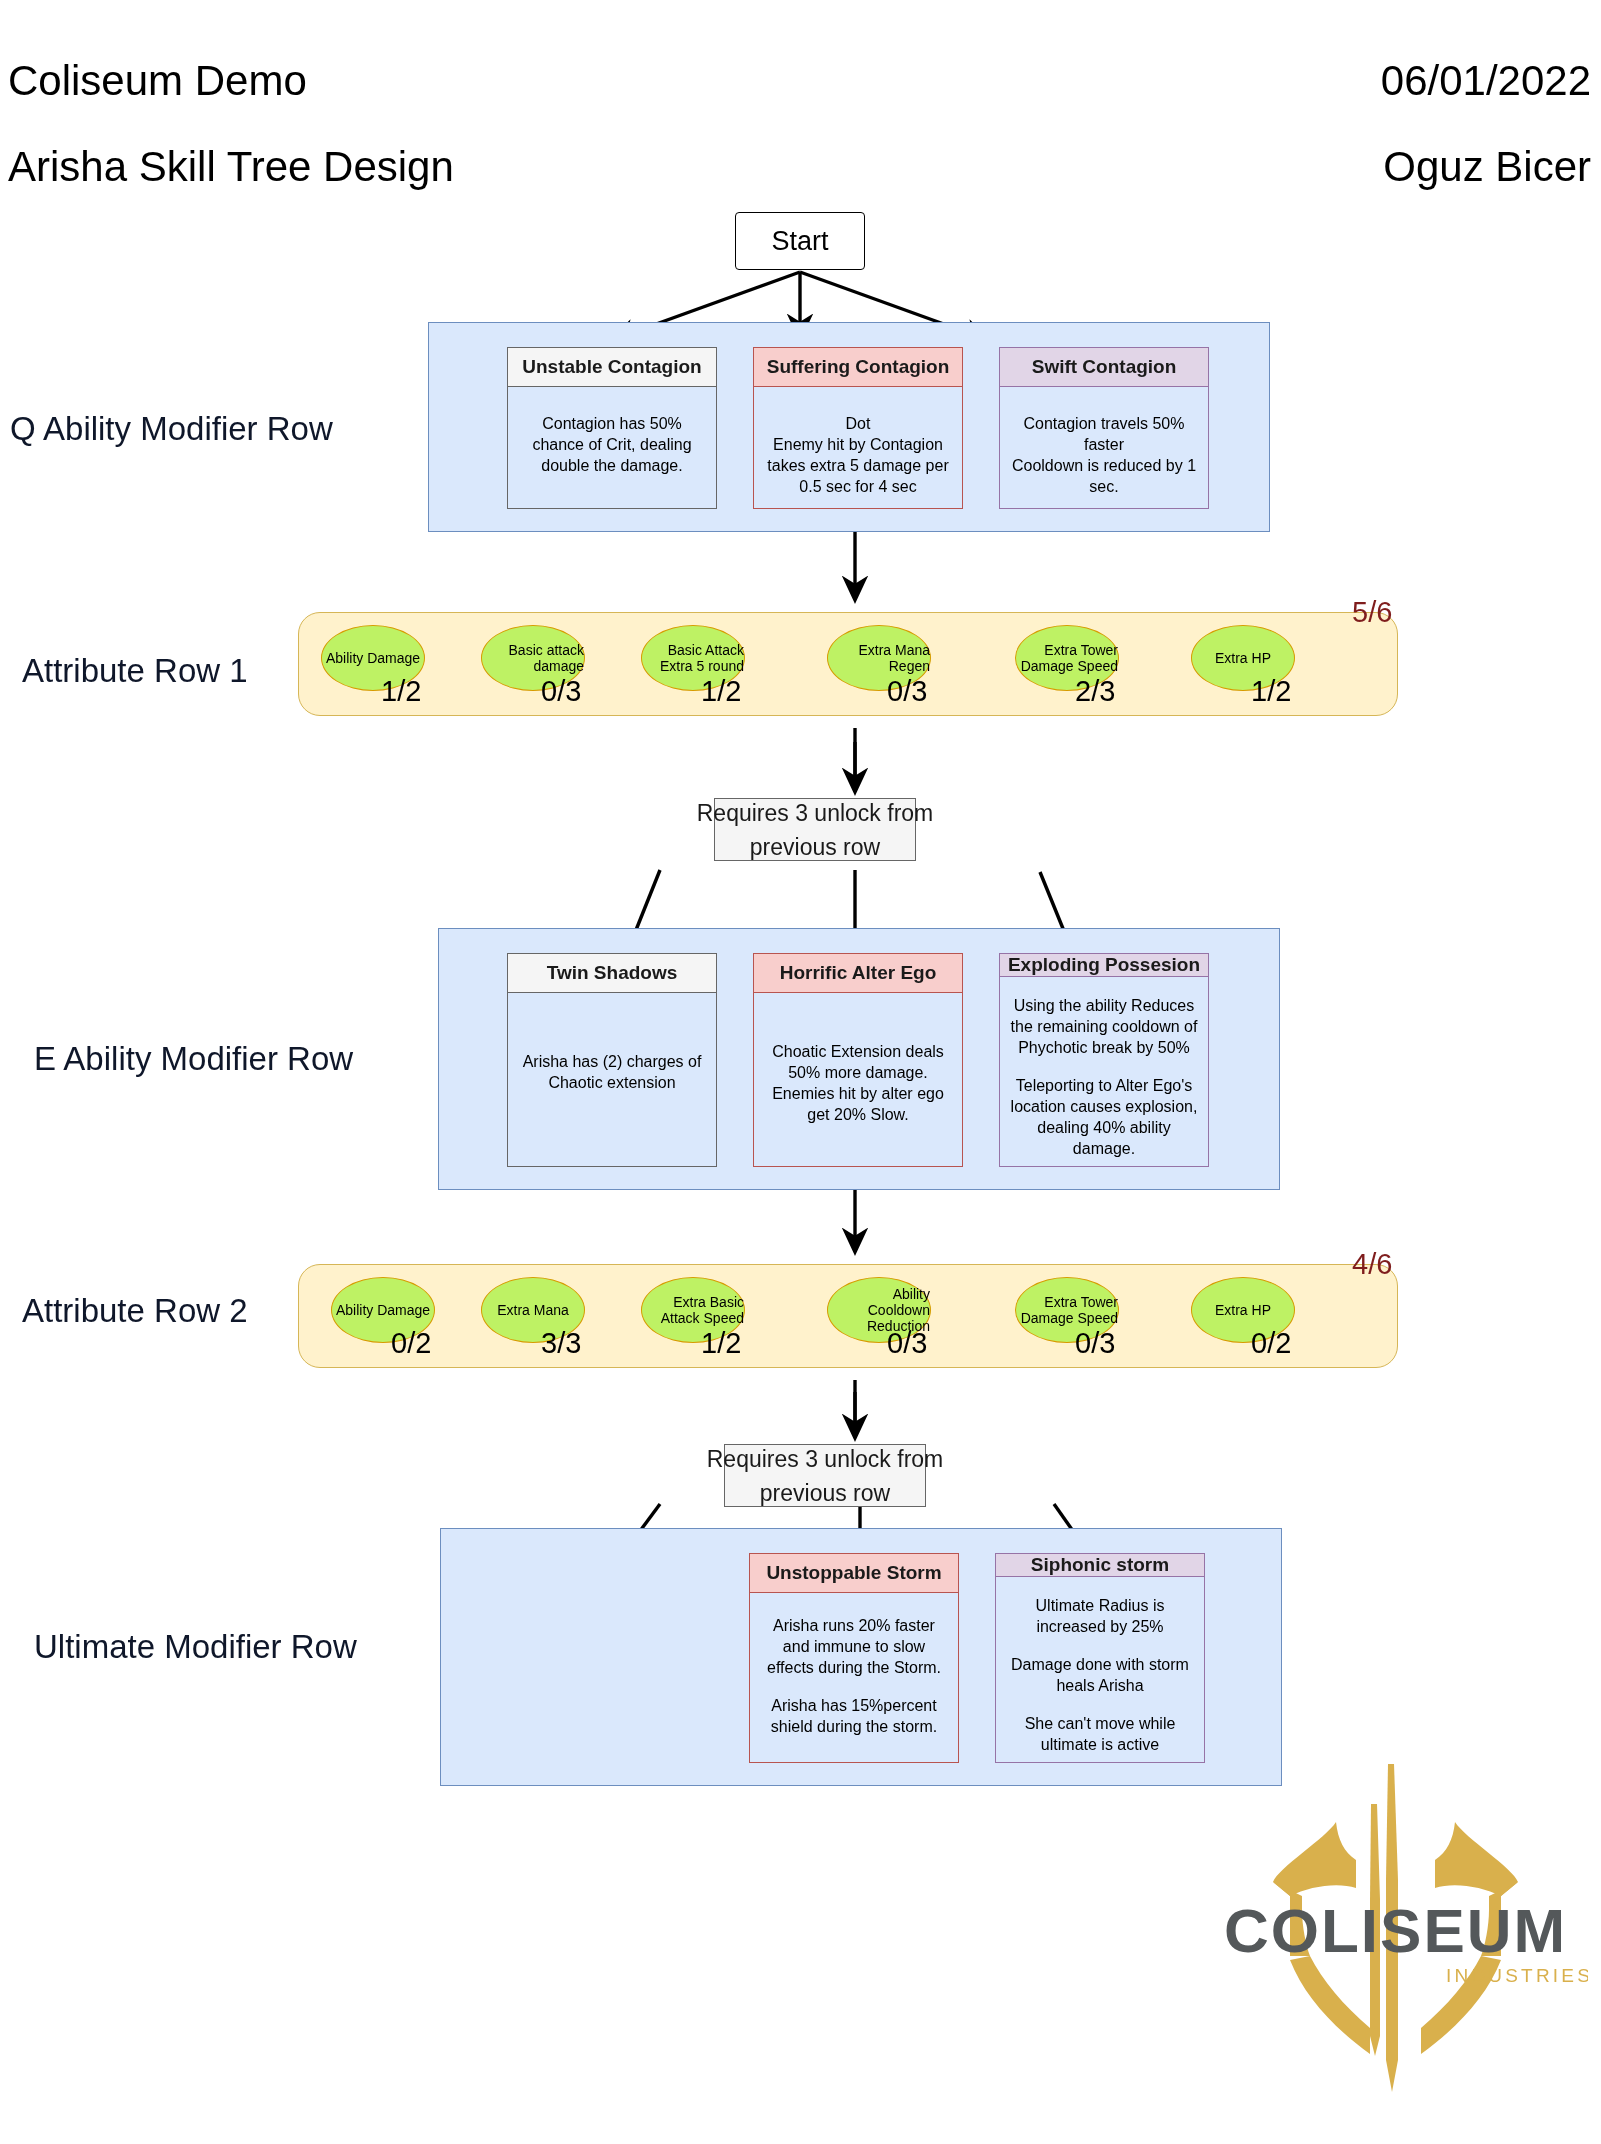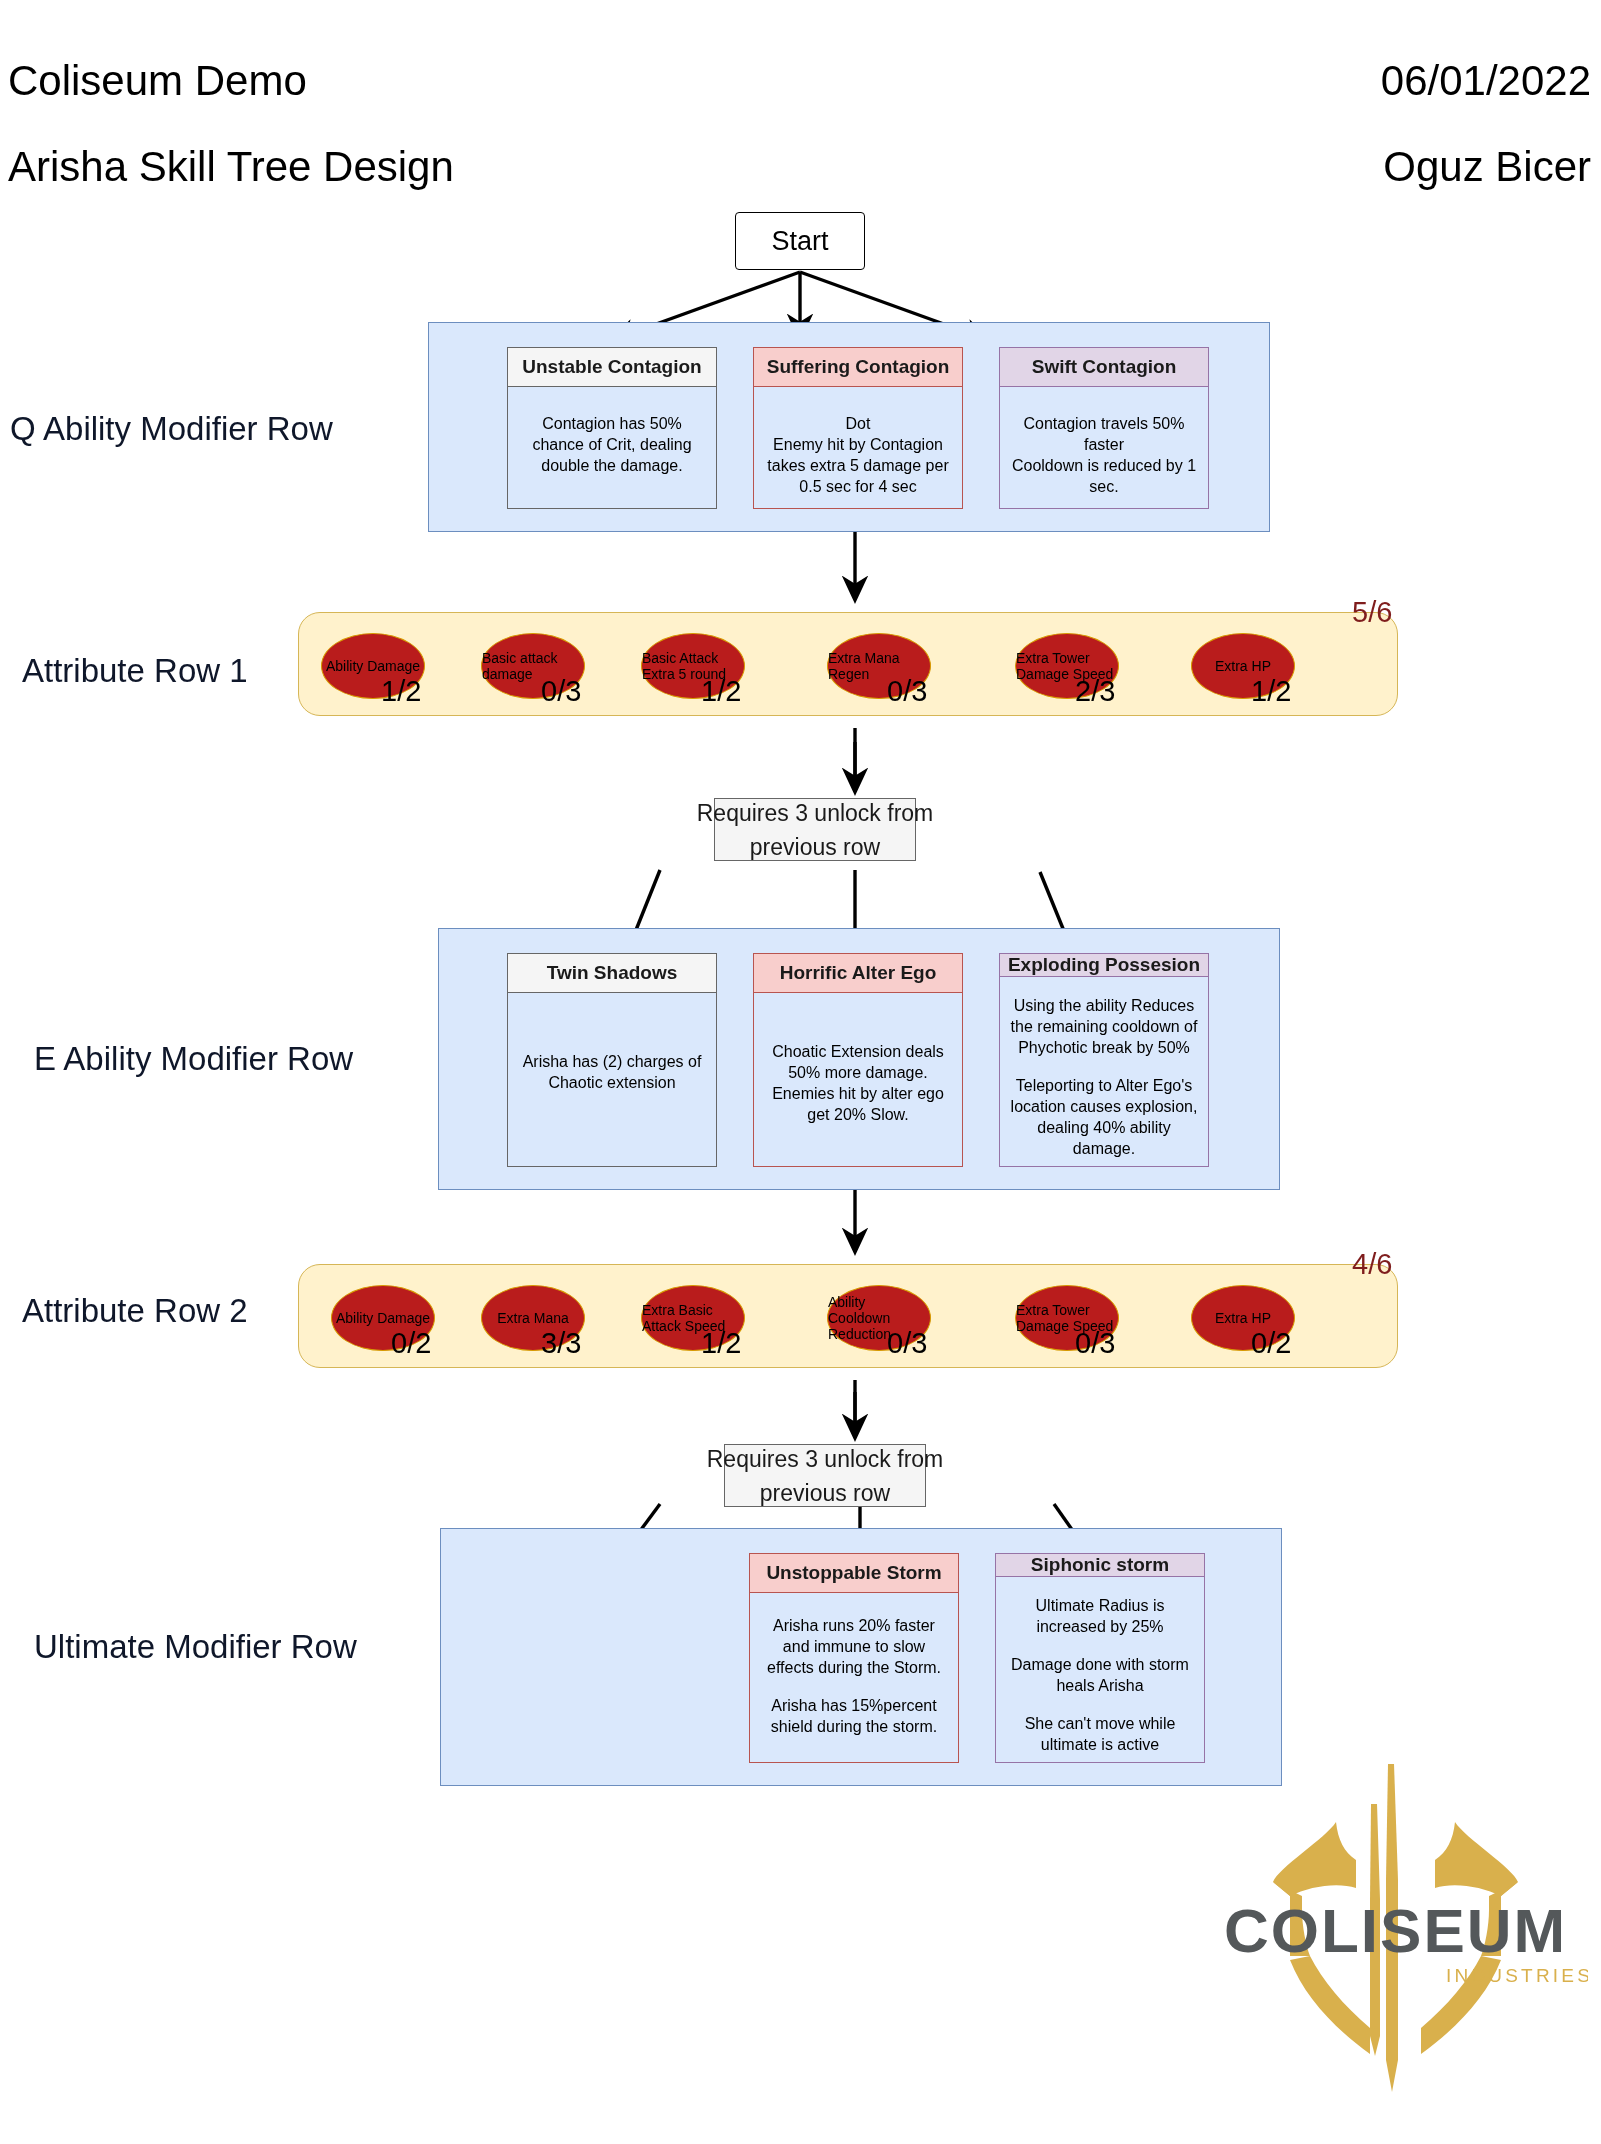--- a/index.html
+++ b/index.html
@@ -102,27 +102,27 @@
     height: 104px;
   }
   .attr-count {
     position: absolute;
     font-size: 29px;
     color: #7f1d1d;
     white-space: nowrap;
   }
   .attr-node {
     position: absolute;
-    top: 20px;
+    top: 12px;
     width: 104px; height: 66px;
-    background: #b91c1c;
+    background: #bef264;
     border: 1.4px solid #d79b00;
     border-radius: 50%;
     display: flex; align-items: center; justify-content: center;
-    text-align: left;
+    text-align: right;
     font-size: 14px;
     line-height: 16px;
     color: #000;
   }
   .attr-rank {
     position: absolute;
     top: 62px;
     font-size: 29px;
     white-space: nowrap;
     color: #000;

